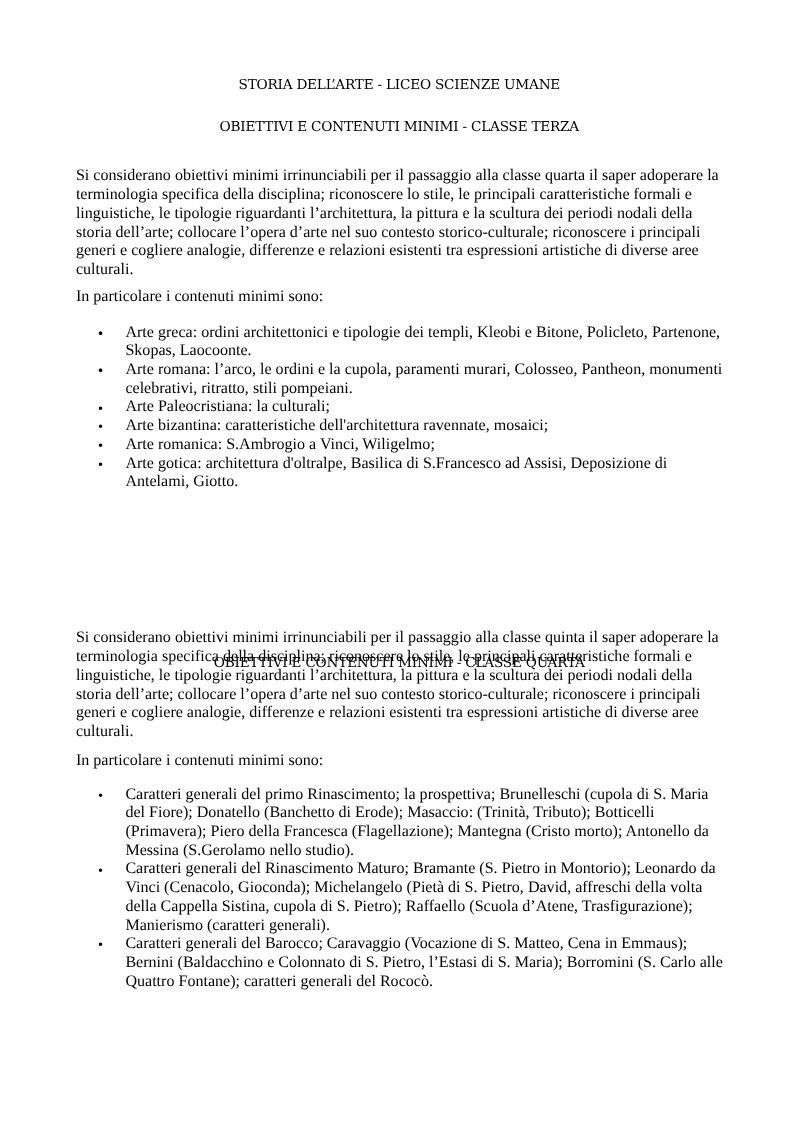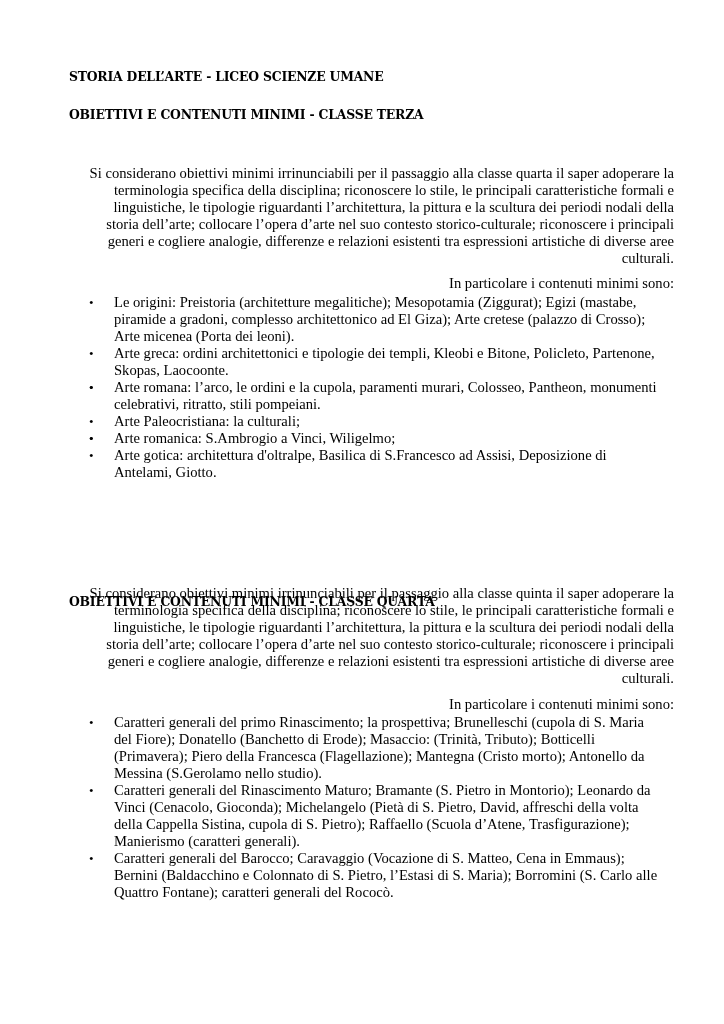--- a/index.html
+++ b/index.html
@@ -19,33 +19,33 @@
     }
     .page {
       position: absolute;
       left: 69px;
       top: 0;
       width: 588px;
     }
     .heading {
       font-family: "DejaVu Serif", serif;
       font-size: 12.4px;
+      text-align: center;
       letter-spacing: -0.2px;
       white-space: nowrap;
-      font-weight: bold;
     }
     .h-main { position: absolute; top: 68px; left: 0; width: 588px; }
     .h-terza { position: absolute; top: 106px; left: 0; width: 588px; }
     .h-quarta { position: absolute; top: 545px; left: 0; width: 588px; margin-top: 48px; }
     .para {
       position: absolute;
       left: 0;
       width: 592px;
-      margin: 13px;
-      text-align: right;
+      margin: 0;
+      text-align: left;
     }
     .p-terza { top: 152px; }
     .lead-terza { top: 262px; }
     .p-quarta { top: 572px; }
     .lead-quarta { top: 683px; }
     ul.list {
       position: absolute;
       left: 0;
       margin: 0;
       padding: 0;
@@ -69,26 +69,26 @@
 <body>
 
 <div class="page">
 
   <div class="heading h-main">STORIA DELL’ARTE - LICEO SCIENZE UMANE</div>
 
   <div class="heading h-terza">OBIETTIVI E CONTENUTI MINIMI - CLASSE TERZA</div>
   <p class="para p-terza">Si considerano obiettivi minimi irrinunciabili per il passaggio alla classe quarta il saper adoperare la terminologia specifica della disciplina; riconoscere lo stile, le principali caratteristiche formali e linguistiche, le tipologie riguardanti l’architettura, la pittura e la scultura dei periodi nodali della storia dell’arte; collocare l’opera d’arte nel suo contesto storico-culturale; riconoscere i principali generi e cogliere analogie, differenze e relazioni esistenti tra espressioni artistiche di diverse aree culturali.</p>
   <p class="para lead-terza">In particolare i contenuti minimi sono:</p>
   <ul class="list list-terza">
-    <li><span class="bullet">•</span><span>Le origini: Preistoria (architetture megalitiche); Mesopotamia (Ziggurat); Egizi (mastabe, piramide a gradoni, complesso architettonico ad El Giza); Arte cretese (palazzo di Crosso); Arte micenea (Porta dei leoni).</span></li>
+    <li><span class="bullet">•</span></li>
     <li><span class="bullet">•</span><span>Arte greca: ordini architettonici e tipologie dei templi, Kleobi e Bitone, Policleto, Partenone, Skopas, Laocoonte.</span></li>
     <li><span class="bullet">•</span></li>
     <li><span class="bullet">•</span><span>Arte romana: l’arco, le ordini e la cupola, paramenti murari, Colosseo, Pantheon, monumenti celebrativi, ritratto, stili pompeiani.</span></li>
     <li><span class="bullet">•</span><span>Arte Paleocristiana: la culturali;</span></li>
-    <li><span class="bullet">•</span></li>
+    <li><span class="bullet">•</span><span>Arte bizantina: caratteristiche dell'architettura ravennate, mosaici;</span></li>
     <li><span class="bullet">•</span><span>Arte romanica: S.Ambrogio a Vinci, Wiligelmo;</span></li>
     <li><span class="bullet">•</span><span>Arte gotica: architettura d'oltralpe, Basilica di S.Francesco ad Assisi, Deposizione di Antelami, Giotto.</span></li>
   </ul>
 
   <div class="heading h-quarta">OBIETTIVI E CONTENUTI MINIMI - CLASSE QUARTA</div>
   <p class="para p-quarta">Si considerano obiettivi minimi irrinunciabili per il passaggio alla classe quinta il saper adoperare la terminologia specifica della disciplina; riconoscere lo stile, le principali caratteristiche formali e linguistiche, le tipologie riguardanti l’architettura, la pittura e la scultura dei periodi nodali della storia dell’arte; collocare l’opera d’arte nel suo contesto storico-culturale; riconoscere i principali generi e cogliere analogie, differenze e relazioni esistenti tra espressioni artistiche di diverse aree culturali.</p>
   <p class="para lead-quarta">In particolare i contenuti minimi sono:</p>
   <ul class="list list-quarta">
     <li><span class="bullet">•</span><span>Caratteri generali del primo Rinascimento; la prospettiva; Brunelleschi (cupola di S. Maria del Fiore); Donatello (Banchetto di Erode); Masaccio: (Trinità, Tributo); Botticelli (Primavera); Piero della Francesca (Flagellazione); Mantegna (Cristo morto); Antonello da Messina (S.Gerolamo nello studio).</span></li>
     <li><span class="bullet">•</span><span>Caratteri generali del Rinascimento Maturo; Bramante (S. Pietro in Montorio); Leonardo da Vinci (Cenacolo, Gioconda); Michelangelo (Pietà di S. Pietro, David, affreschi della volta della Cappella Sistina, cupola di S. Pietro); Raffaello (Scuola d’Atene, Trasfigurazione); Manierismo (caratteri generali).</span></li>

